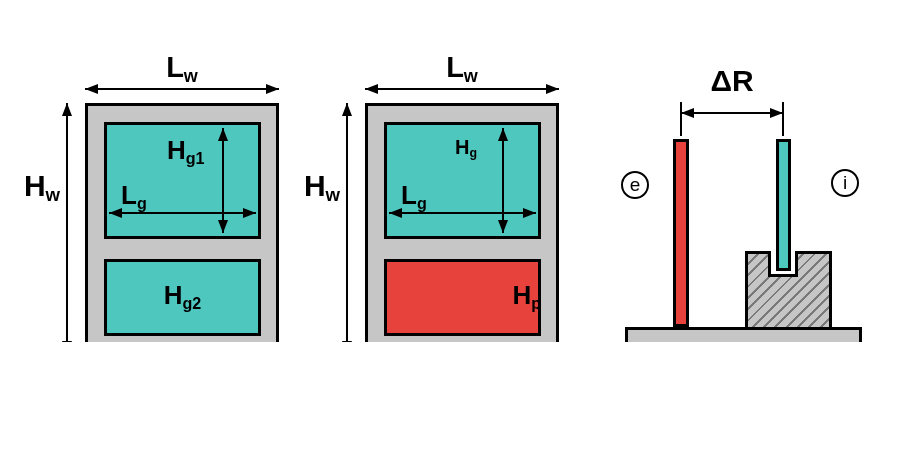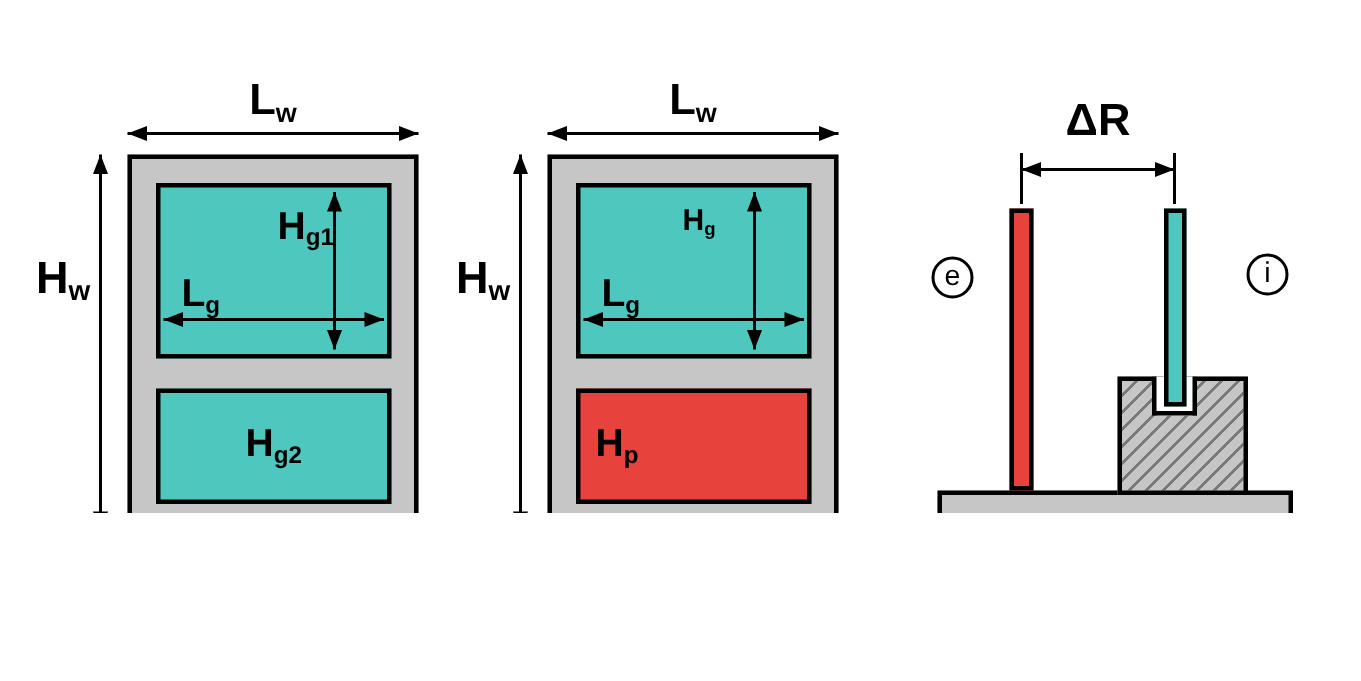--- a/index.html
+++ b/index.html
@@ -54,40 +54,40 @@
     <div class="glazing" style="left:104px;top:122px;width:157px;height:117px;"></div>
     <div class="glazing" style="left:104px;top:259px;width:157px;height:77px;"></div>
 
     <div class="arrow-h" style="left:85px;top:88px;width:194px;"></div>
     <div class="arrow-v" style="left:66px;top:103px;height:251px;"></div>
     <div class="arrow-v" style="left:222px;top:128px;height:105px;"></div>
     <div class="arrow-h" style="left:109px;top:212px;width:147px;"></div>
 
     <div class="lbl" style="left:85px;top:52px;width:194px;text-align:center;font-size:29px;"><span>L</span><sub>w</sub></div>
     <div class="lbl" style="left:18px;top:169px;width:48px;text-align:center;font-size:30px;"><span>H</span><sub>w</sub></div>
-    <div class="lbl" style="left:185px;top:136px;font-size:26px;"><span>H</span><sub>g1</sub></div>
+    <div class="lbl" style="left:167px;top:136px;font-size:26px;"><span>H</span><sub>g1</sub></div>
     <div class="lbl" style="left:121px;top:181px;font-size:26px;"><span>L</span><sub>g</sub></div>
     <div class="lbl" style="left:104px;top:281px;width:157px;text-align:center;font-size:26px;"><span>H</span><sub>g2</sub></div>
   </section>
 
   <section>
     <div class="wall" style="left:365px;top:103px;width:194px;height:251px;"></div>
     <div class="glazing" style="left:384px;top:122px;width:157px;height:117px;"></div>
     <div class="panel" style="left:384px;top:259px;width:157px;height:77px;"></div>
 
     <div class="arrow-h" style="left:365px;top:88px;width:194px;"></div>
     <div class="arrow-v" style="left:346px;top:103px;height:251px;"></div>
     <div class="arrow-v" style="left:502px;top:128px;height:105px;"></div>
     <div class="arrow-h" style="left:389px;top:212px;width:147px;"></div>
 
     <div class="lbl" style="left:365px;top:52px;width:194px;text-align:center;font-size:29px;"><span>L</span><sub>w</sub></div>
     <div class="lbl" style="left:298px;top:169px;width:48px;text-align:center;font-size:30px;"><span>H</span><sub>w</sub></div>
     <div class="lbl" style="left:455px;top:136px;font-size:20px;"><span>H</span><sub>g</sub></div>
     <div class="lbl" style="left:401px;top:181px;font-size:26px;"><span>L</span><sub>g</sub></div>
-    <div class="lbl" style="left:384px;top:281px;width:157px;text-align:left;font-size:26px;padding-left:13px;"><span>H</span><sub>p</sub></div>
+    <div class="lbl" style="left:384px;top:281px;width:157px;text-align:right;font-size:26px;padding-left:13px;"><span>H</span><sub>p</sub></div>
   </section>
 
   <section>
     <div class="base-plate" style="left:625px;top:327px;width:237px;height:27px;"></div>
     <div class="block" style="left:745px;top:251px;width:87px;height:79px;"></div>
     <div class="notch" style="left:768px;top:251px;width:30px;height:26px;"></div>
     <div class="bar-teal" style="left:776px;top:139px;width:15px;height:132px;"></div>
     <div class="bar-red" style="left:673px;top:139px;width:16px;height:188px;"></div>
 
     <div class="extline" style="left:680px;top:102px;height:34px;"></div>

